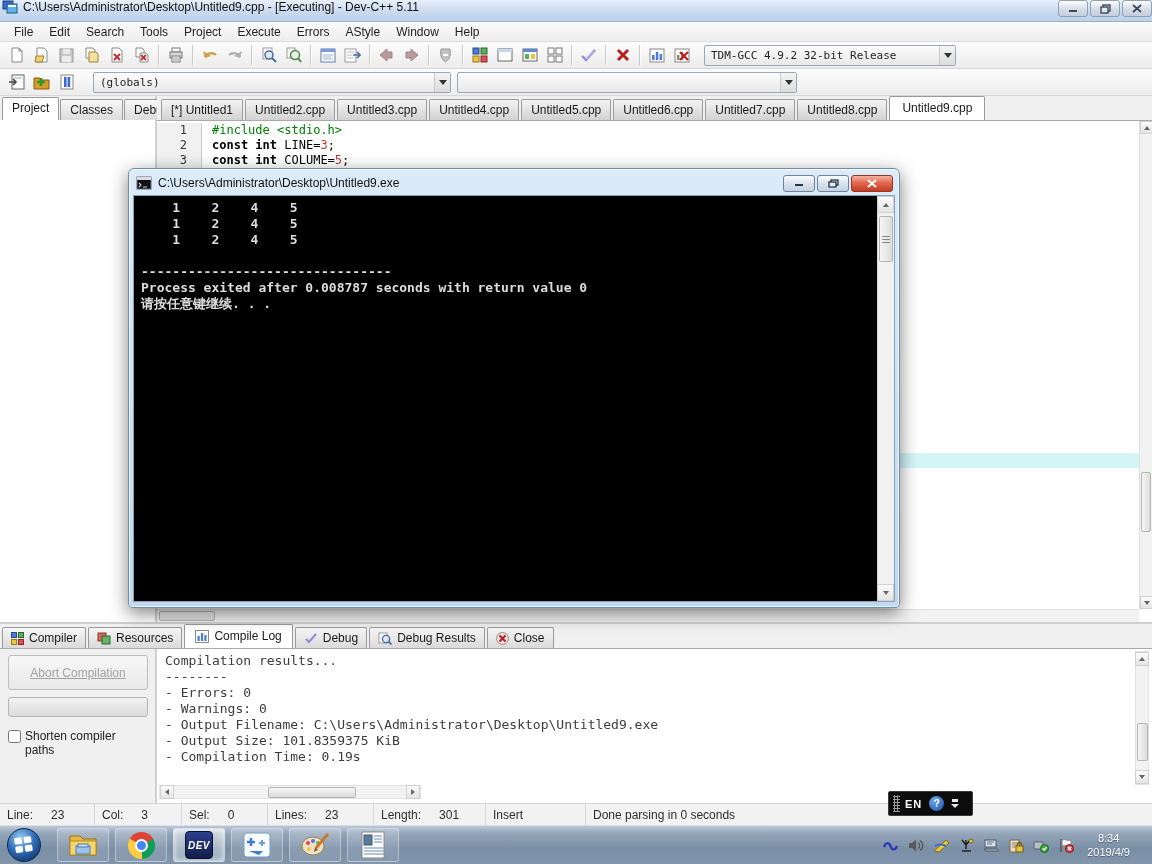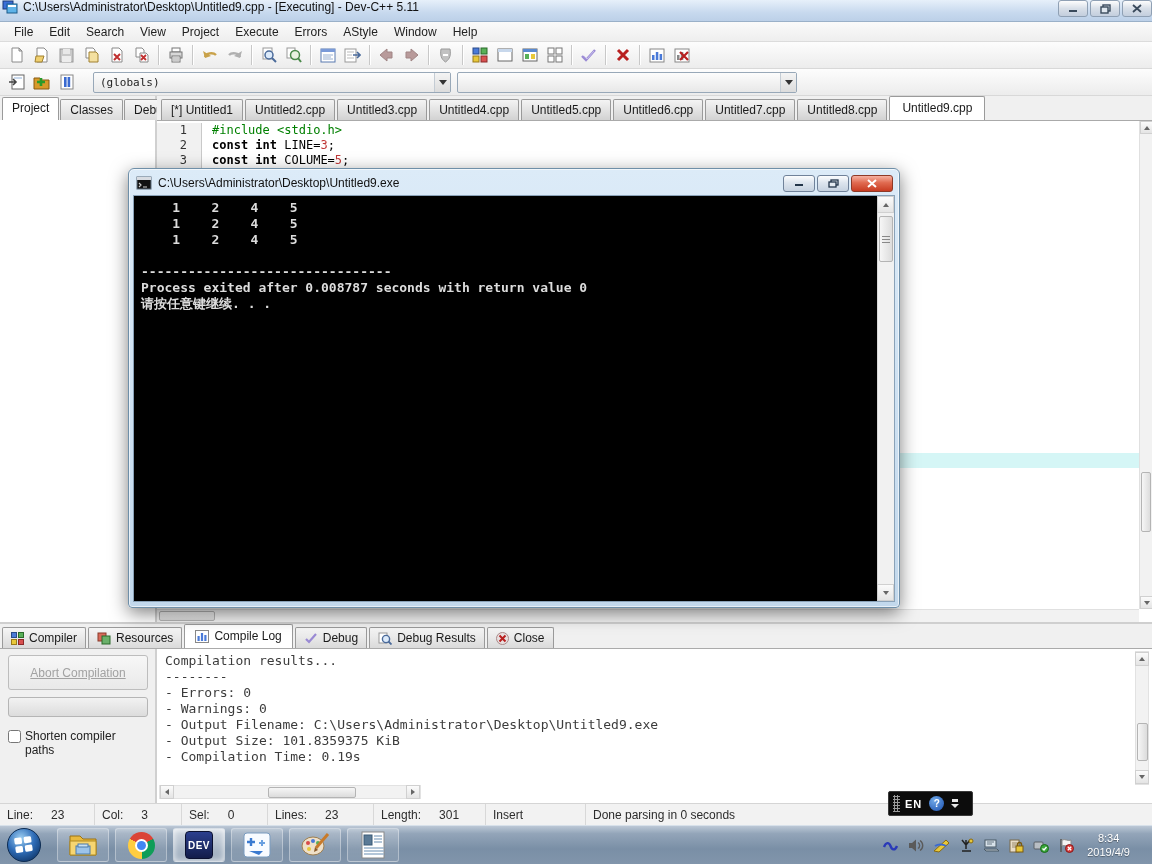--- a/index.html
+++ b/index.html
@@ -108,21 +108,21 @@
 .langtext { color:#fff; font-size:11px; font-weight:bold; letter-spacing:1px; }
 .helpcirc { width:15px; height:15px; border-radius:50%; background:radial-gradient(circle at 35% 30%, #6fa8e8, #1a4fae); color:#fff; font-size:10px; font-weight:bold; display:flex; align-items:center; justify-content:center; margin-left:7px; }
 .langopts { margin-left:7px; display:flex; flex-direction:column; align-items:center; gap:2px; }
 .minirect { width:6px; height:3px; background:#e8e8e8; }
 .tri-down-w { width:0;height:0;border-left:4px solid transparent;border-right:4px solid transparent;border-top:4px solid #e8e8e8; }
 
 
 .taskbar { height:39px; display:flex; align-items:center; background:linear-gradient(#bcc8d6,#93a5b9 20%,#7a8fa6 60%,#8195ab); border-top:1px solid #d8e1ea; padding:0 6px; }
 .startorb { width:36px; height:36px; margin-right:12px; }
 .task-app { width:52px; height:34px; margin:0 3px; border:1px solid rgba(255,255,255,.35); border-radius:3px; background:linear-gradient(rgba(255,255,255,.22), rgba(255,255,255,.06)); display:flex; align-items:center; justify-content:center; }
-.task-app.active { background:linear-gradient(rgba(255,255,255,.55), rgba(255,255,255,.25)); box-shadow:inset 0 0 6px rgba(255,255,255,.8); }
+.task-app.active { background:linear-gradient(rgba(255,255,255,.55), rgba(255,255,255,.25)); box-shadow:inset 0 0 6px rgba(255,255,255,.8);font-style:italic; }
 .chrome-ball { width:27px; height:27px; border-radius:50%; background:conic-gradient(from -60deg, #db4437 0 120deg, #0f9d58 0 240deg, #ffcd40 0 360deg); position:relative; }
 .chrome-ball::before { content:""; position:absolute; left:7px; top:7px; width:13px; height:13px; border-radius:50%; background:#fff; }
 .chrome-ball::after { content:""; position:absolute; left:9px; top:9px; width:9px; height:9px; border-radius:50%; background:#4285f4; }
 .dev-sq { width:28px; height:28px; border-radius:4px; background:linear-gradient(#2b3f8e,#131d4a); border:1px solid #0b1130; color:#fff; font-size:10px; font-weight:bold; display:flex; align-items:center; justify-content:center; letter-spacing:.5px; font-family:"Liberation Sans",sans-serif; }
 .tray { margin-left:auto; display:flex; align-items:center; gap:9px; padding-right:8px; }
 .tray svg { display:block; }
 .clock { color:#fff; font-size:11px; text-align:center; line-height:14px; text-shadow:0 1px 1px rgba(0,0,0,.4); padding:0 8px 0 4px; }
 svg { display:block; }
 </style>
 </head>
@@ -154,21 +154,21 @@
             <path d="M1 1l8 7M9 1l-8 7" stroke="#3a4a5c" stroke-width="1.8"></path>
           </svg>
         </div>
     </div>
   </div>
 
   <div class="menubar">
     <span class="menu-item">File</span>
     <span class="menu-item">Edit</span>
     <span class="menu-item">Search</span>
-    <span class="menu-item">View</span>
+    <span class="menu-item">Tools</span>
     <span class="menu-item">Project</span>
     <span class="menu-item">Execute</span>
     <span class="menu-item">Errors</span>
     <span class="menu-item">AStyle</span>
     <span class="menu-item">Window</span>
     <span class="menu-item">Help</span>
   </div>
 
   <div class="toolbar toolbar1">
     <span class="tbtn">
@@ -333,20 +333,26 @@
         </svg>
       </span>
     <span class="tbtn">
         <svg width="16" height="15" viewBox="0 0 16 15">
           <rect x="1" y="1" width="14" height="13" fill="#fff" stroke="#888"></rect>
           <rect x="3" y="7" width="2.5" height="5" fill="#888"></rect>
           <rect x="6.8" y="4" width="2.5" height="8" fill="#888"></rect>
           <path d="M6 4l8 8M14 4l-8 8" stroke="#b82020" stroke-width="2.2"></path>
         </svg>
       </span>
+    <div class="combo compiler-combo">
+      <span class="ctext">TDM-GCC 4.9.2 32-bit Release</span>
+      <span class="carrow">
+          <i class="tri-down"></i>
+        </span>
+    </div>
   </div>
 
   <div class="toolbar toolbar2">
     <span class="tbtn">
         <svg width="17" height="16" viewBox="0 0 17 16">
           <rect x="4" y="1" width="12" height="14" fill="#fff" stroke="#666"></rect>
           <rect x="6" y="3" width="8" height="2" fill="#c8d8ec"></rect>
           <path d="M1 8h7M5 5l3 3-3 3" stroke="#444" stroke-width="1.6" fill="none"></path>
         </svg>
       </span>

